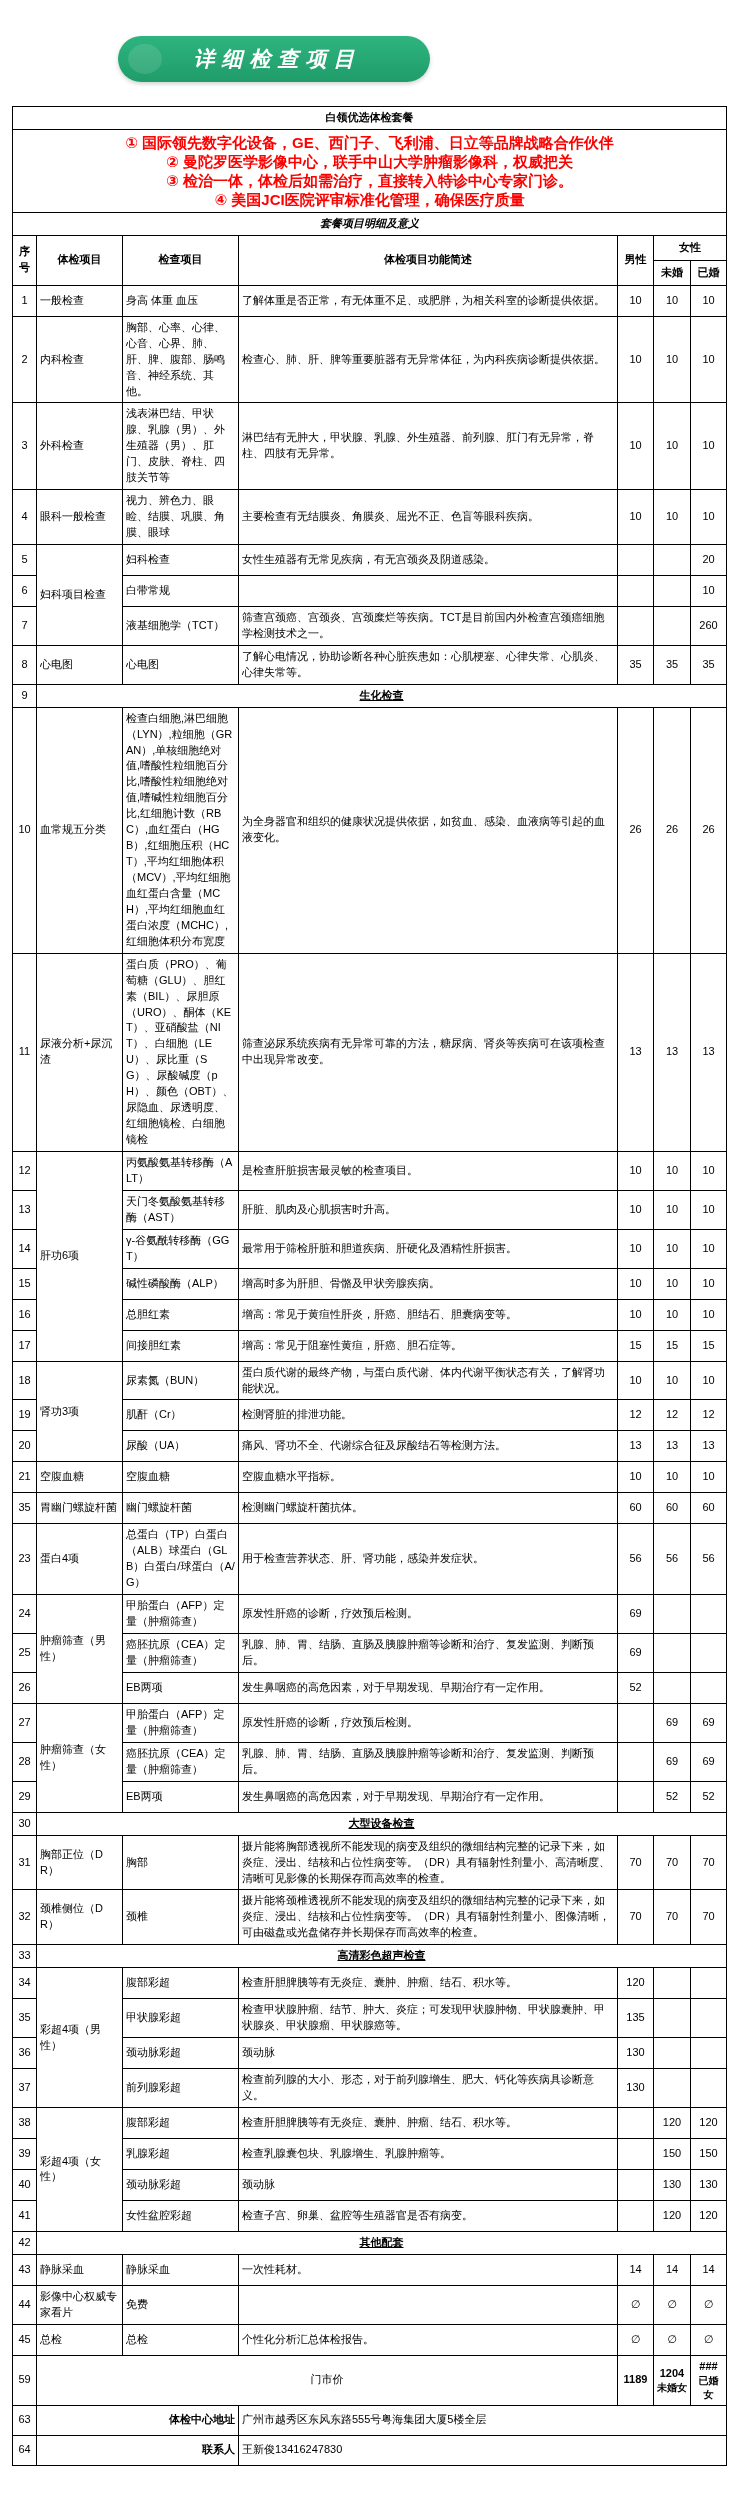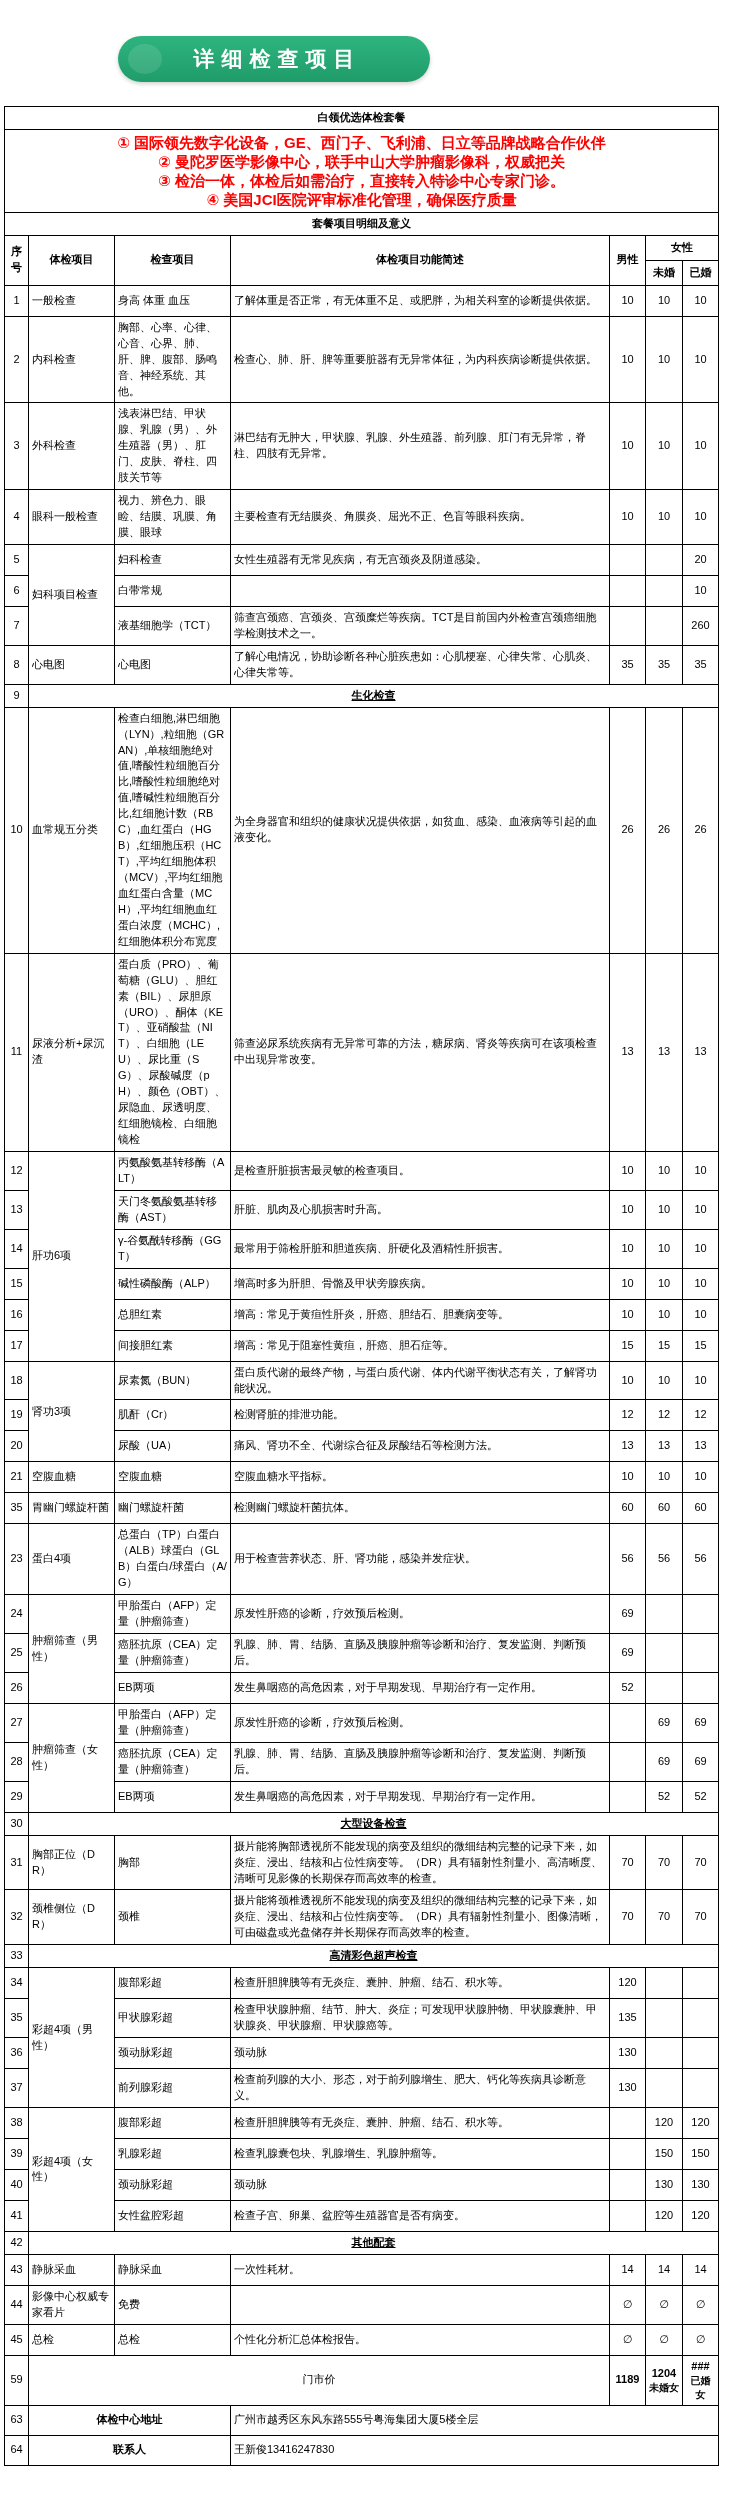--- a/index.html
+++ b/index.html
@@ -12,77 +12,77 @@
   *{margin:0;padding:0;box-sizing:border-box;}
   body{
     width:730px;
     background:#ffffff;
     font-family:"Liberation Sans","DejaVu Sans",sans-serif;
     color:#000;
   }
   .page{width:730px;min-height:2509px;background:#fff;padding-bottom:10px;}
 
   
-  .banner-wrap{padding:36px 12px 24px 118px;}
+  .banner-wrap{padding:36px 12px 24px 118px;font-style:italic;}
   .banner{
     width:312px;height:46px;
     background:linear-gradient(180deg,var(--banner-green) 0%,var(--banner-green-dark) 100%);
     border-radius:24px;
     display:flex;align-items:center;justify-content:center;
     box-shadow:0 2px 4px rgba(0,0,0,0.18);
     position:relative;
   }
   .banner::before{
     content:"";position:absolute;left:10px;top:8px;width:34px;height:30px;
     background:rgba(255,255,255,0.12);border-radius:50%;
   }
   .banner-title{
     color:#fff;font-size:21px;font-weight:bold;letter-spacing:7px;padding-left:7px;
   }
 
   
   table.pkg{
-    width:714px;margin:0 4px;
+    width:714px;margin:0 12px;
     border-collapse:collapse;table-layout:fixed;
   }
   .pkg th,.pkg td{
     border:1px solid var(--border-color);
     padding:3px 3px;
     font-size:11px;
     line-height:1.45;
     vertical-align:middle;
     word-break:break-all;
     background:#fff;
   }
   .title-cell{font-size:15px;font-weight:bold;text-align:center;padding:8px 4px;}
   .notice-cell{padding:5px 4px;}
   .notice-line{
     color:var(--notice-red);font-weight:bold;font-size:15px;
     text-align:center;line-height:19px;
   }
-  .meaning-cell{font-weight:bold;text-align:center;font-size:12px;padding:4px;}
+  .meaning-cell{font-weight:bold;text-align:center;font-size:12px;padding:4px;font-style:italic;}
   .pkg thead th.colhead{font-weight:bold;text-align:center;font-size:11px;padding:4px 2px;}
   .c-no{text-align:center;font-size:11px;}
   .c-item{font-weight:normal;text-align:left;font-size:11px;}
   .c-exam{text-align:left;font-size:10px;}
   .c-desc{text-align:left;font-size:10px;}
   .c-price{text-align:center;font-size:11px;}
   .section-cell{
     background:var(--section-green);
     font-weight:bold;text-align:center;font-size:12px;text-decoration:underline;
   }
   .r-item{height:31px;}
   .r-section{height:21px;}
   .r-price{height:42px;}
   .r-info{height:30px;}
   .c-retail-label{font-weight:normal;text-align:center;font-size:12px;}
   .c-retail{font-weight:bold;}
   .rp-val{font-size:11px;font-weight:bold;line-height:15px;}
   .rp-sub{font-size:10px;font-weight:bold;line-height:14px;}
-  .c-info-label{font-weight:bold;text-align:center;padding-left:5px;}
+  .c-info-label{font-weight:bold;text-align:right;padding-left:5px;}
   .c-info-value{text-align:left;padding-left:6px;font-size:11px;}
 </style>
 </head>
 <body>
 
 <div class="page">
 
   <div class="banner-wrap">
     <div class="banner">
       <span class="banner-title">详细检查项目</span>

